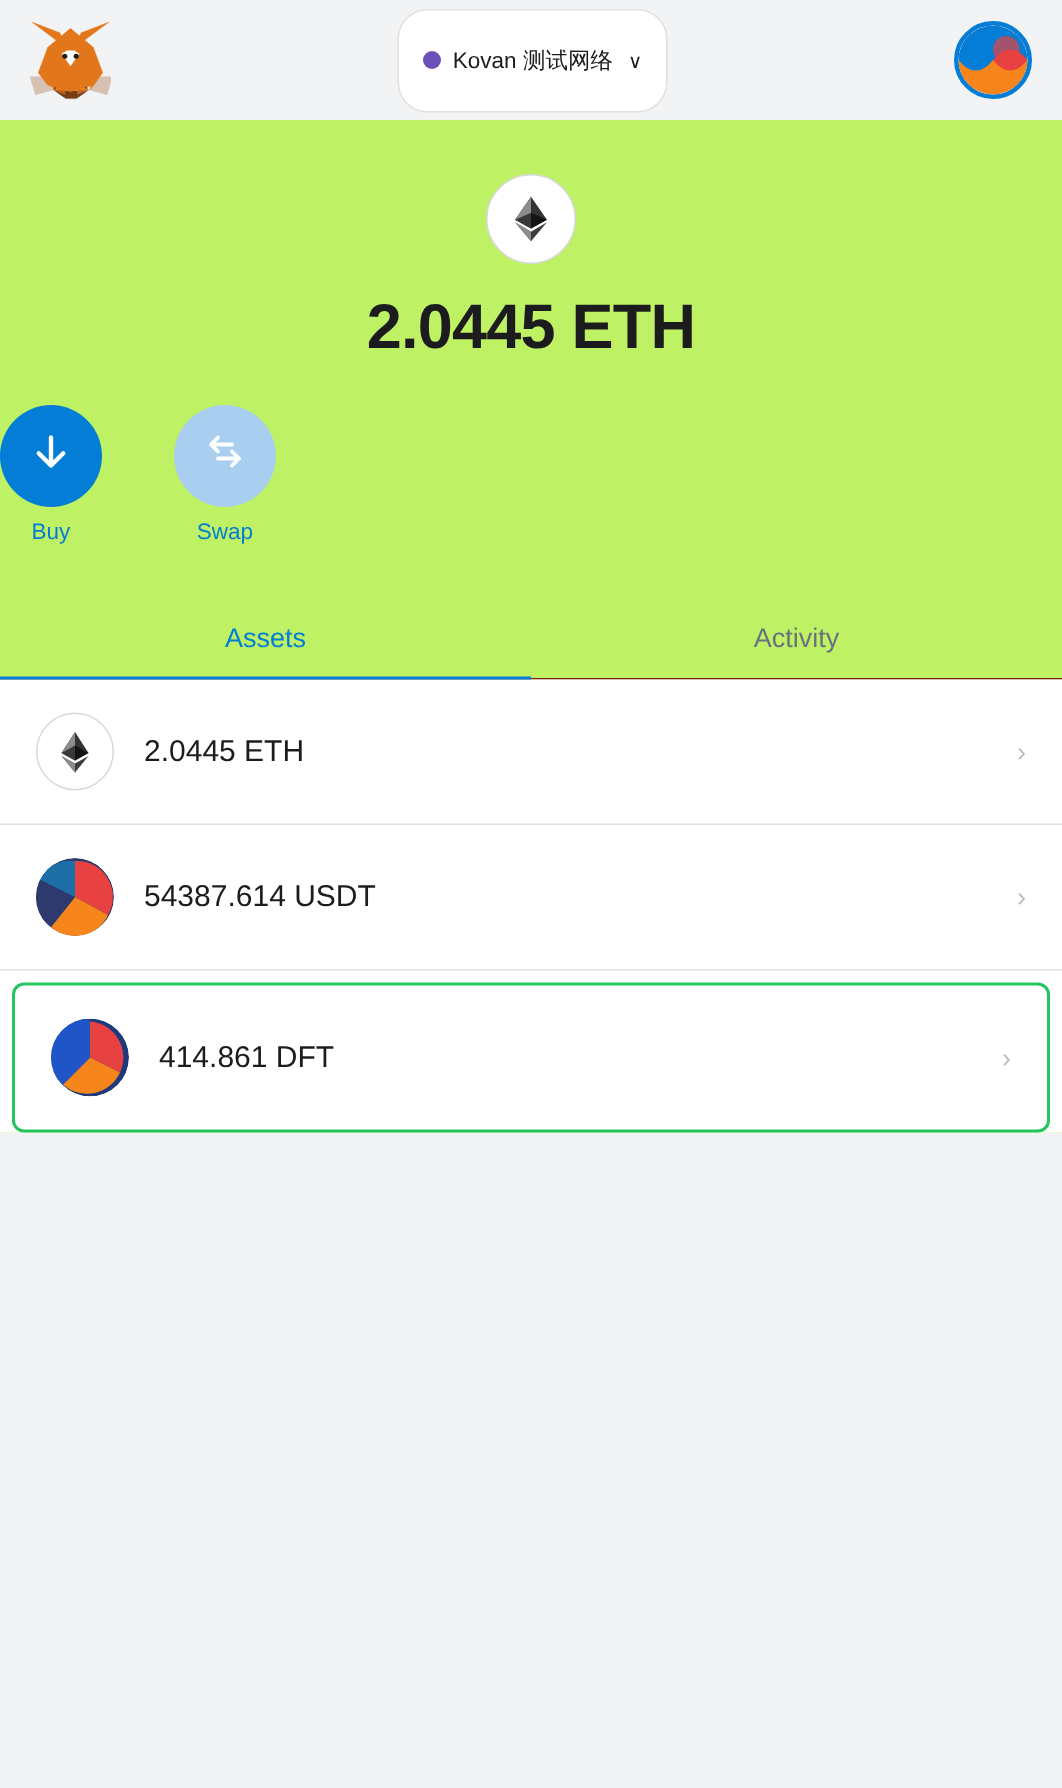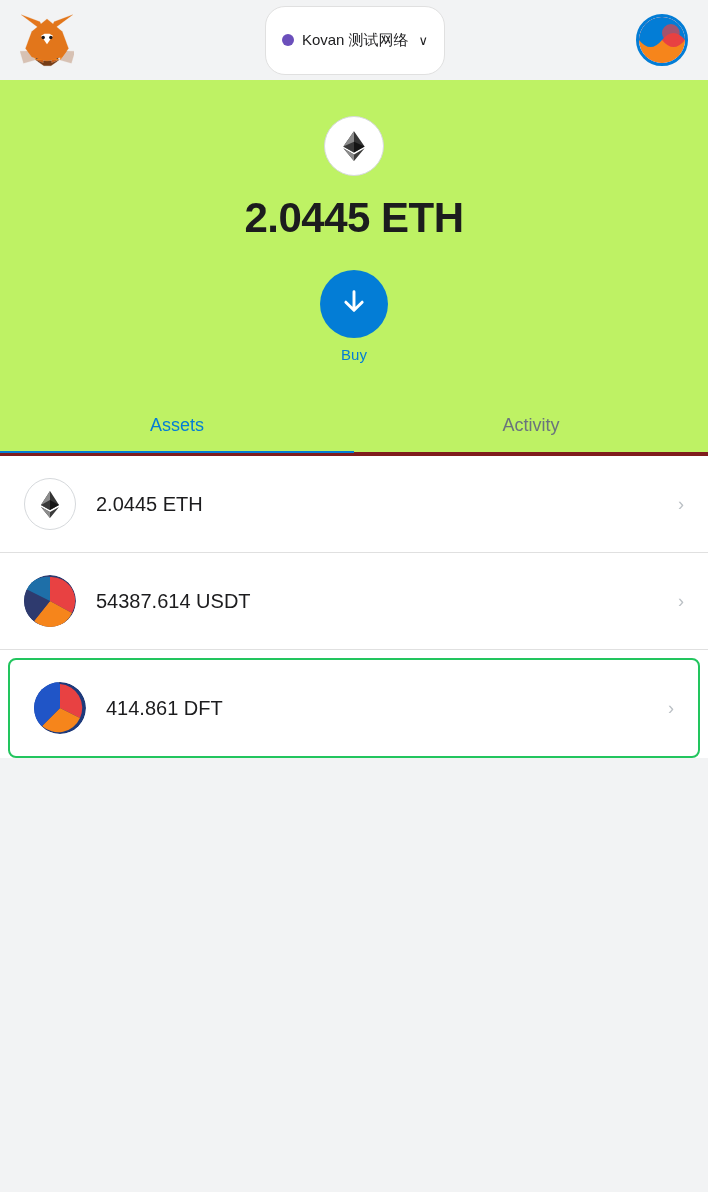--- a/index.html
+++ b/index.html
@@ -95,21 +95,20 @@
       font-size: 42px;
       font-weight: 700;
       color: #1c1c1e;
       padding: 8px 20px 28px;
       letter-spacing: -0.5px;
     }
 
     
     .actions {
       display: flex;
-      justify-content: center;
       gap: 48px;
       padding-bottom: 36px;
     }
     .action-item {
       display: flex;
       flex-direction: column;
       align-items: center;
       gap: 8px;
       cursor: pointer;
     }
@@ -133,21 +132,21 @@
     }
     .action-icon {
       color: #fff;
       font-size: 26px;
       font-weight: 300;
     }
 
     
     .tabs {
       display: flex;
-      border-bottom: 4px solid #7f1d1d;
+      border-bottom: 1px solid #7f1d1d;
     }
     .tab {
       flex: 1;
       text-align: center;
       padding: 16px 0;
       font-size: 18px;
       cursor: pointer;
       position: relative;
       color: #6a737d;
     }
@@ -289,20 +288,31 @@
         <span class="action-icon">
           <svg width="28" height="28" viewBox="0 0 24 24" fill="none">
             <path d="M12 4v16M5 13l7 7 7-7" stroke="white" stroke-width="2.5" stroke-linecap="round" stroke-linejoin="round"></path>
           </svg>
         </span>
       </div>
       <span class="action-label">Buy</span>
     </div>
 
 
+    <div class="action-item">
+      <div class="action-btn light-blue">
+        <span class="action-icon">
+          <svg width="28" height="28" viewBox="0 0 24 24" fill="none">
+            <path d="M4 8h12M4 8l4-4M4 8l4 4" stroke="white" stroke-width="2.2" stroke-linecap="round" stroke-linejoin="round"></path>
+            <path d="M20 16H8M20 16l-4-4M20 16l-4 4" stroke="white" stroke-width="2.2" stroke-linecap="round" stroke-linejoin="round"></path>
+          </svg>
+        </span>
+      </div>
+      <span class="action-label">Swap</span>
+    </div>
   </div>
 
   <div class="tabs">
     <div class="tab active">
       <span>Assets</span>
     </div>
     <div class="tab">
       <span>Activity</span>
     </div>
   </div>

